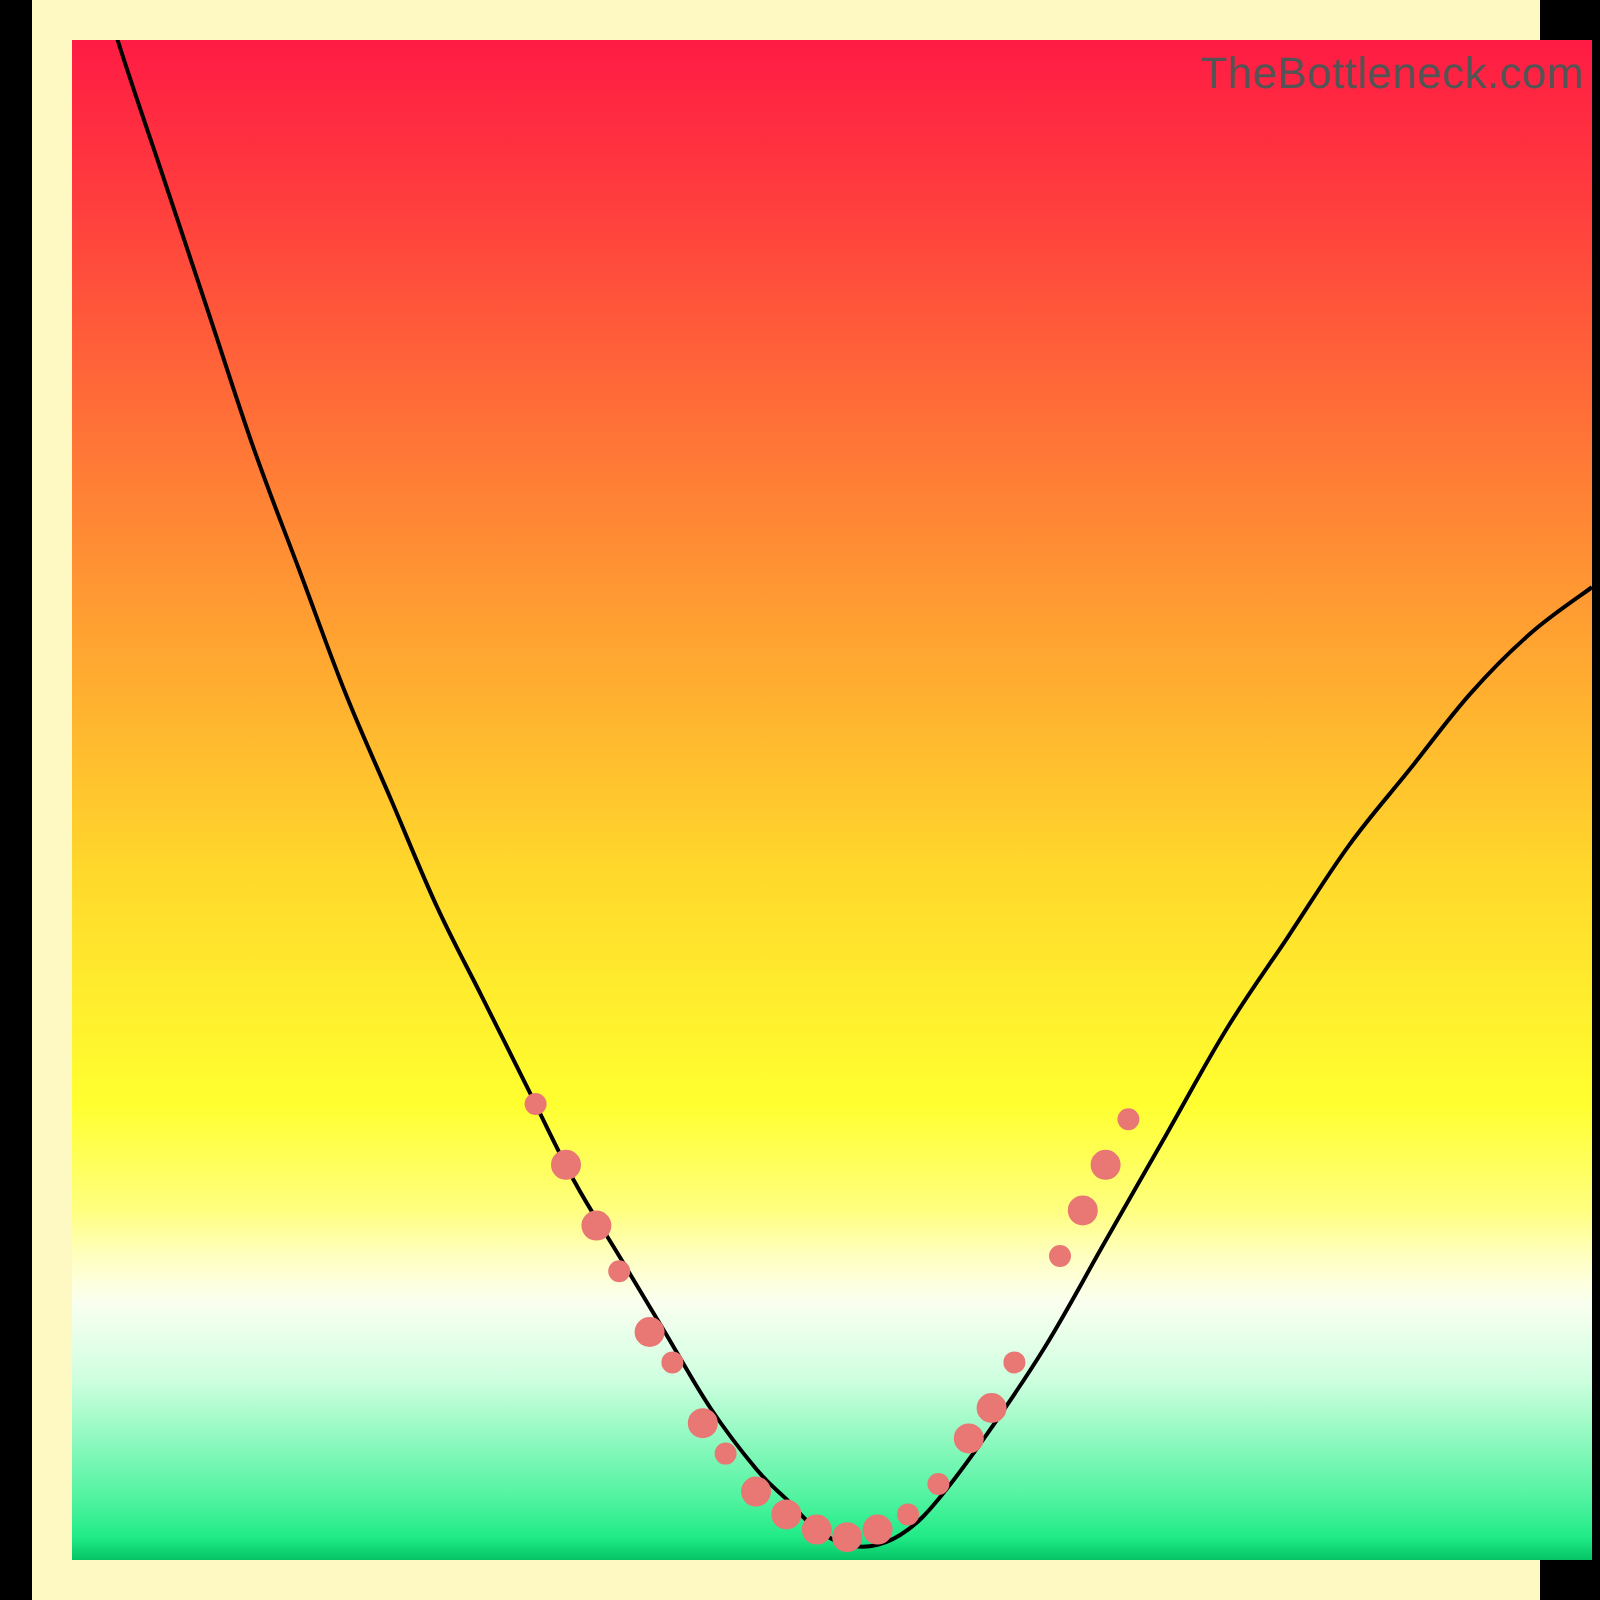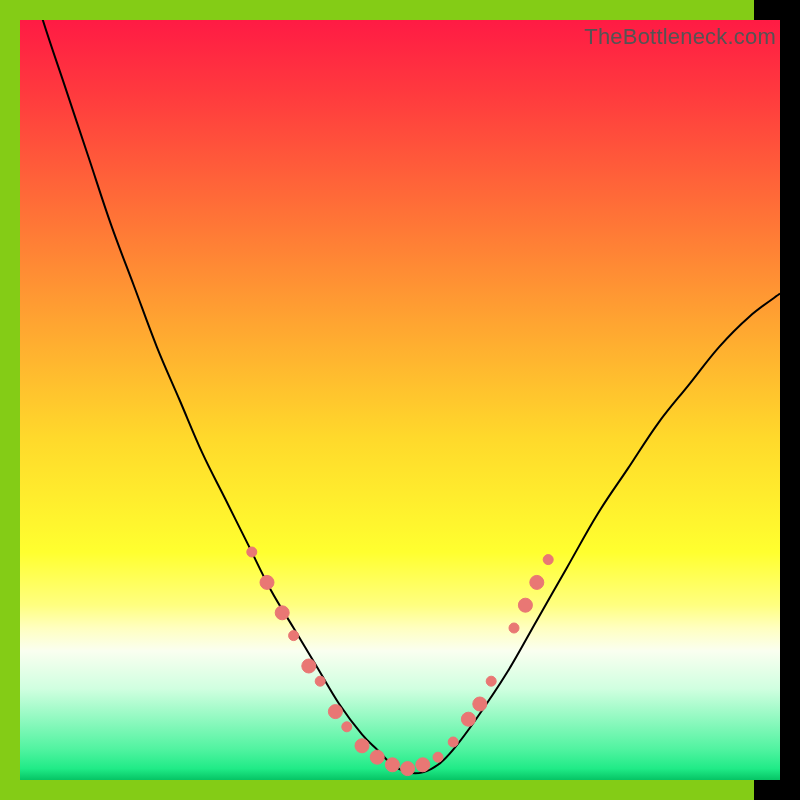--- a/index.html
+++ b/index.html
@@ -1,16 +1,16 @@
 <!DOCTYPE html>
 <html><head>
 <meta charset="utf-8">
 <style>
   html,body{margin:0;padding:0;width:800px;height:800px;background:#000;overflow:hidden}
-  .outer{position:absolute;left:0;top:0;width:754px;height:800px;background:#84cc16}
+  .outer{position:absolute;left:16px;top:0;width:754px;height:800px;background:#fef9c3}
   .plot{position:absolute;left:20px;top:20px;width:760px;height:760px;overflow:hidden}
   .watermark{
     position:absolute;
     top:4px;right:4px;
     font-family:Arial,Helvetica,sans-serif;
     font-size:22px;
     color:#545454;
     font-weight:500;
     letter-spacing:.2px;
   }

